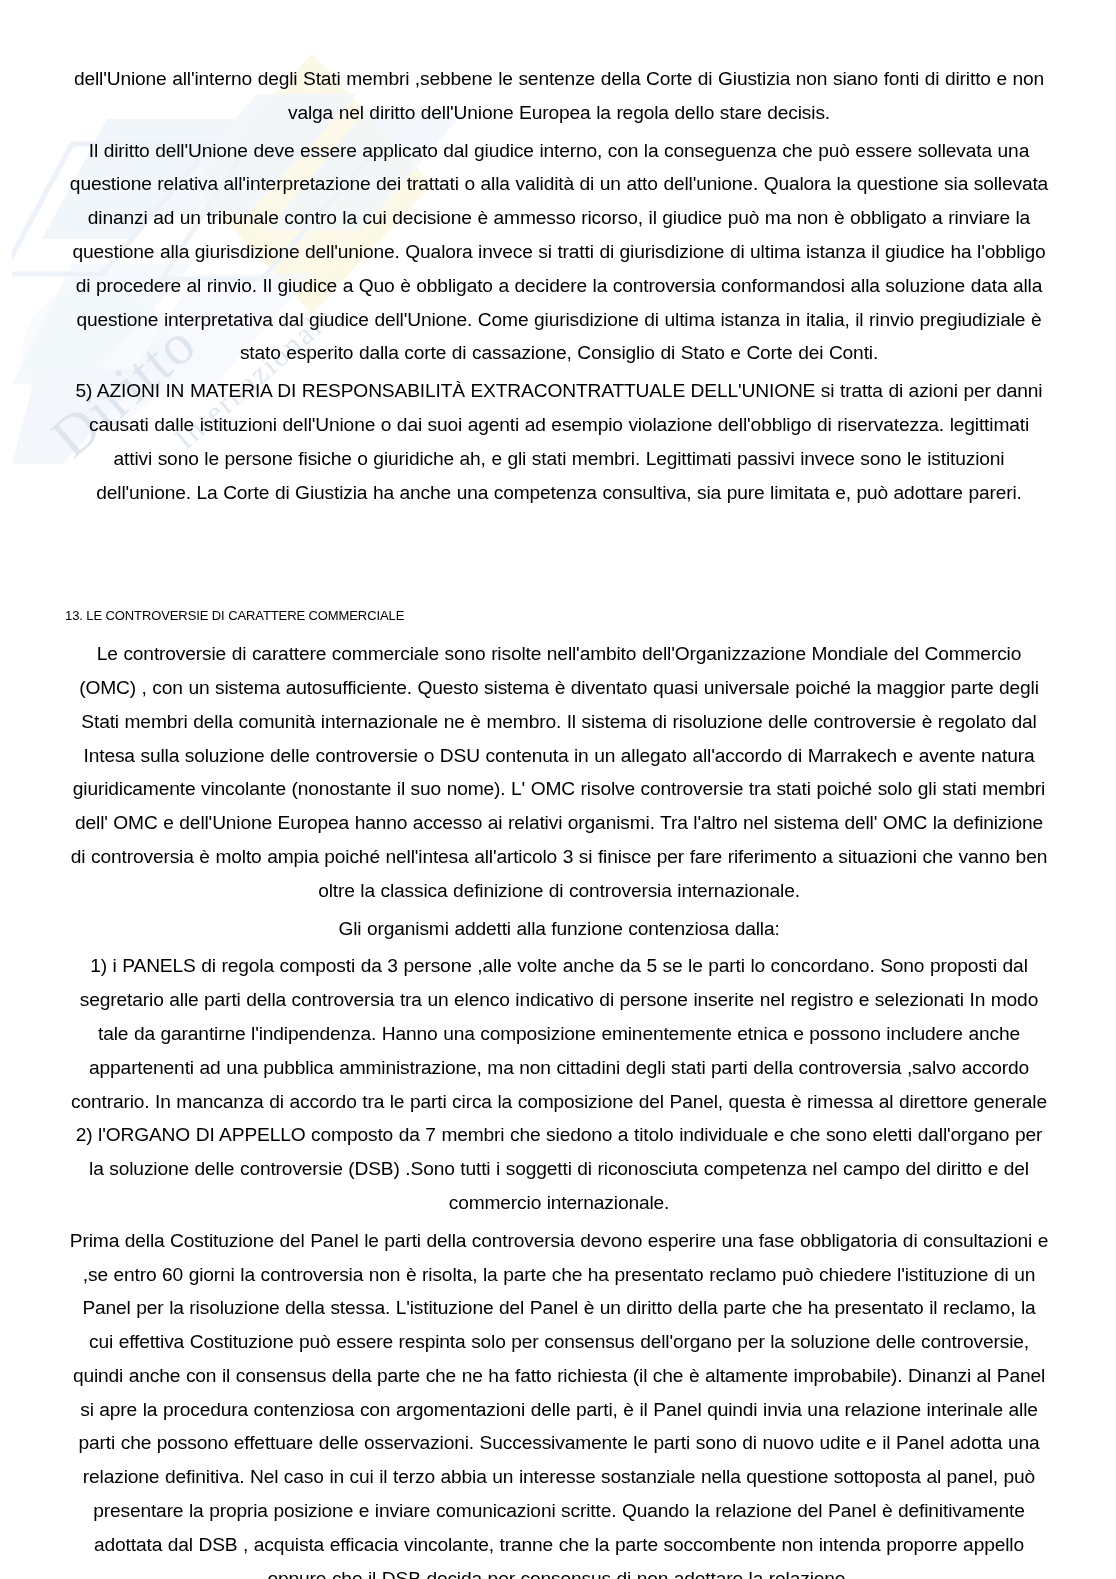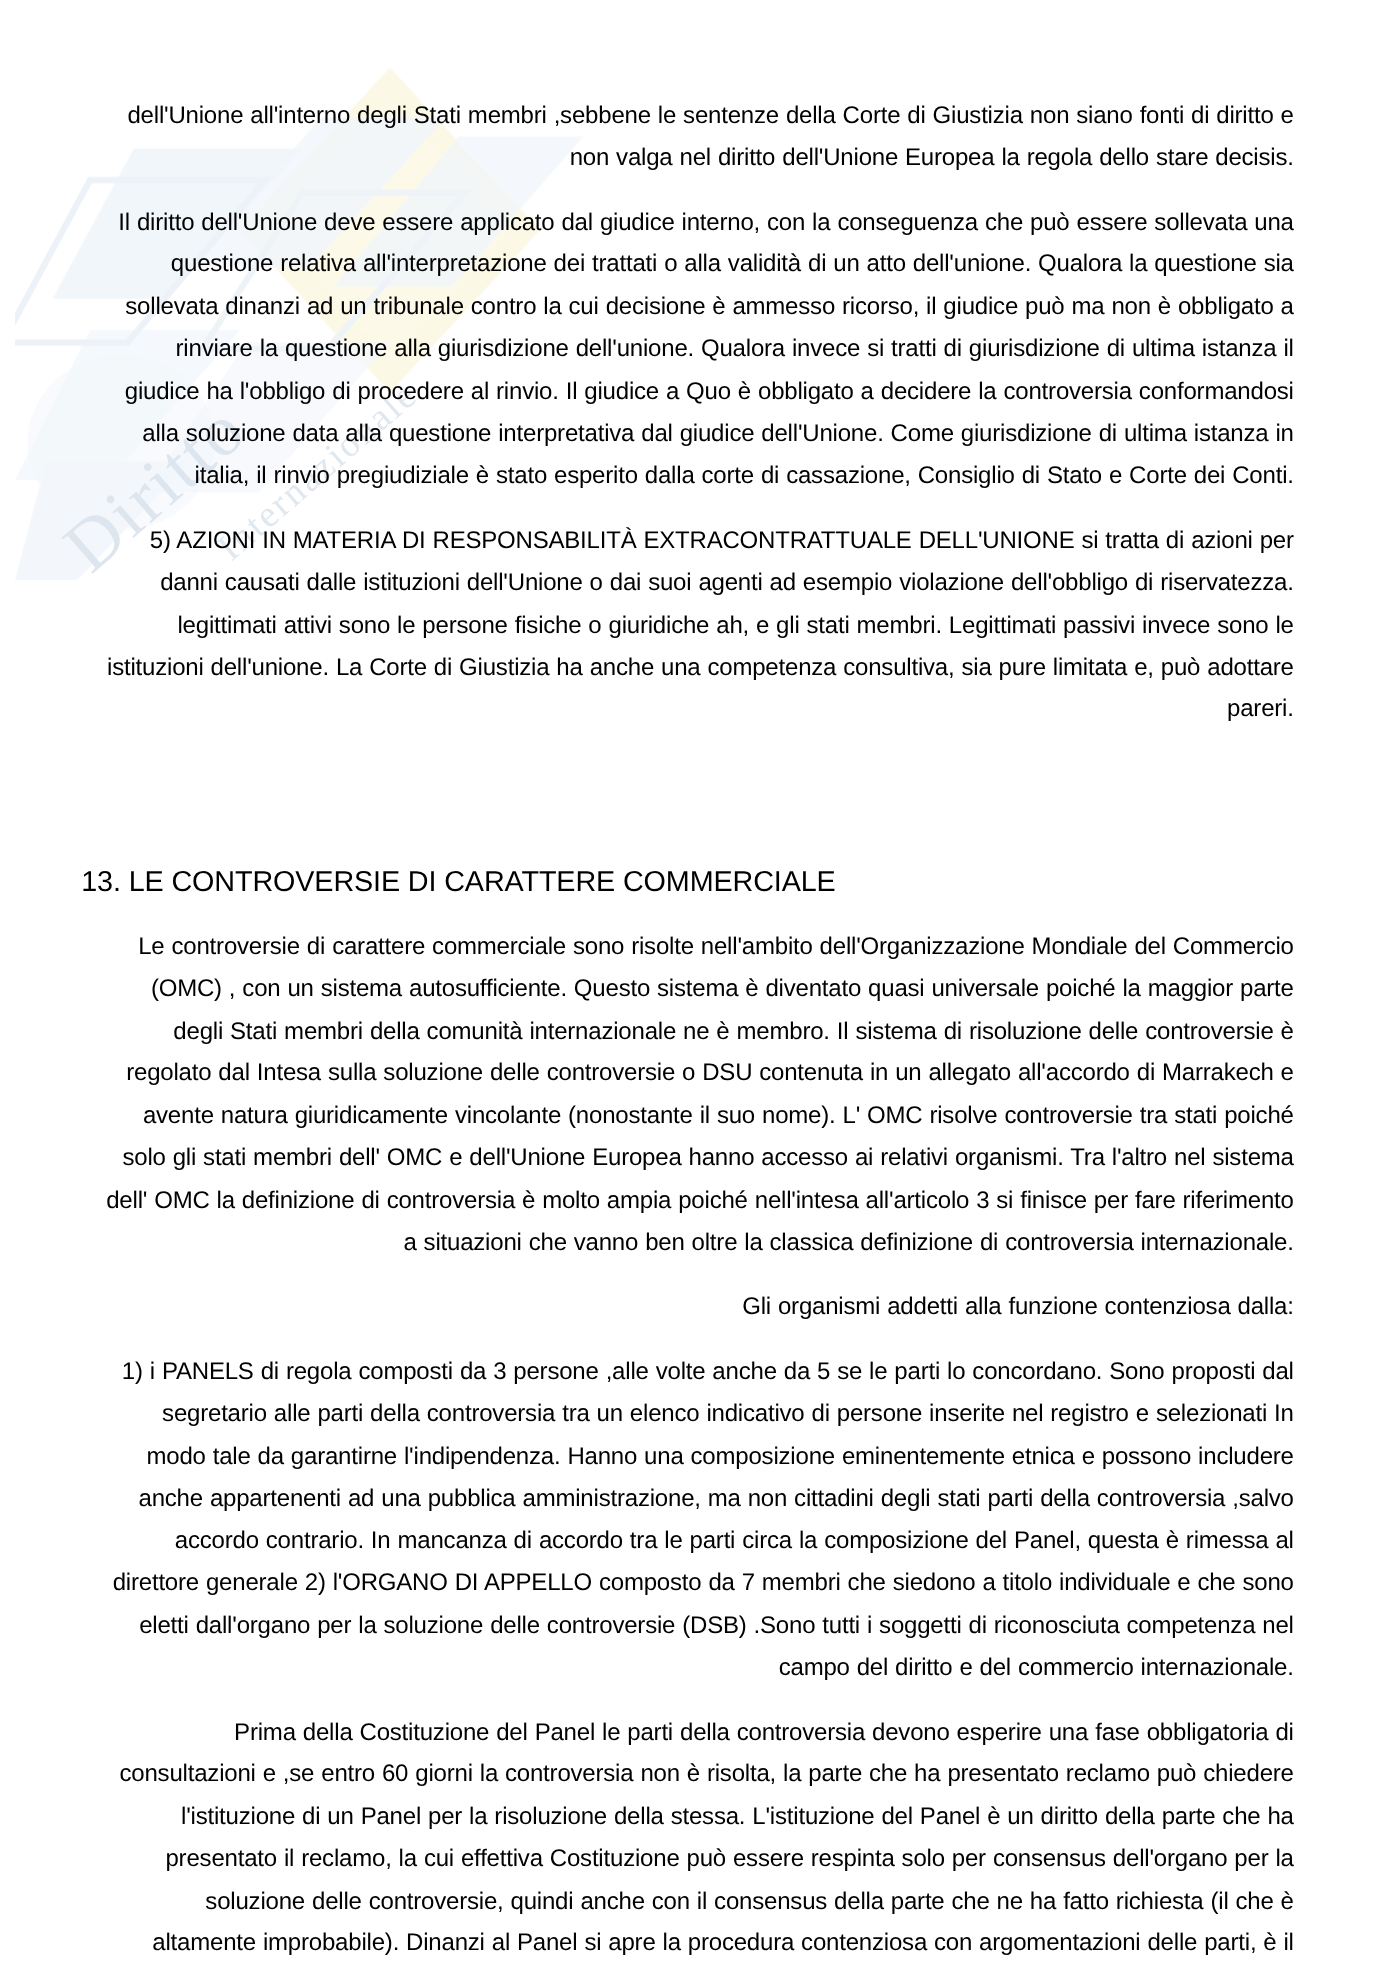--- a/index.html
+++ b/index.html
@@ -69,30 +69,30 @@
   #content {
     position: absolute;
     left: 65px;
     top: 58px;
     width: 988px;
     z-index: 2;
   }
   .para {
     font-size: 19.2px;
     line-height: 33.8px;
-    text-align: right;
-    margin: 18px;
+    text-align: center;
+    margin: 4px;
     letter-spacing: -0.15px;
     word-spacing: 0.4px;
   }
   .para b, .heading {
     font-weight: 400;
   }
   .heading {
-    font-size: 23px;
+    font-size: 13px;
     line-height: 33.8px;
     letter-spacing: -0.1px;
     margin: 0;
   }
   .gap-big {
     height: 86px;
   }
 </style>
 </head>
 <body>

